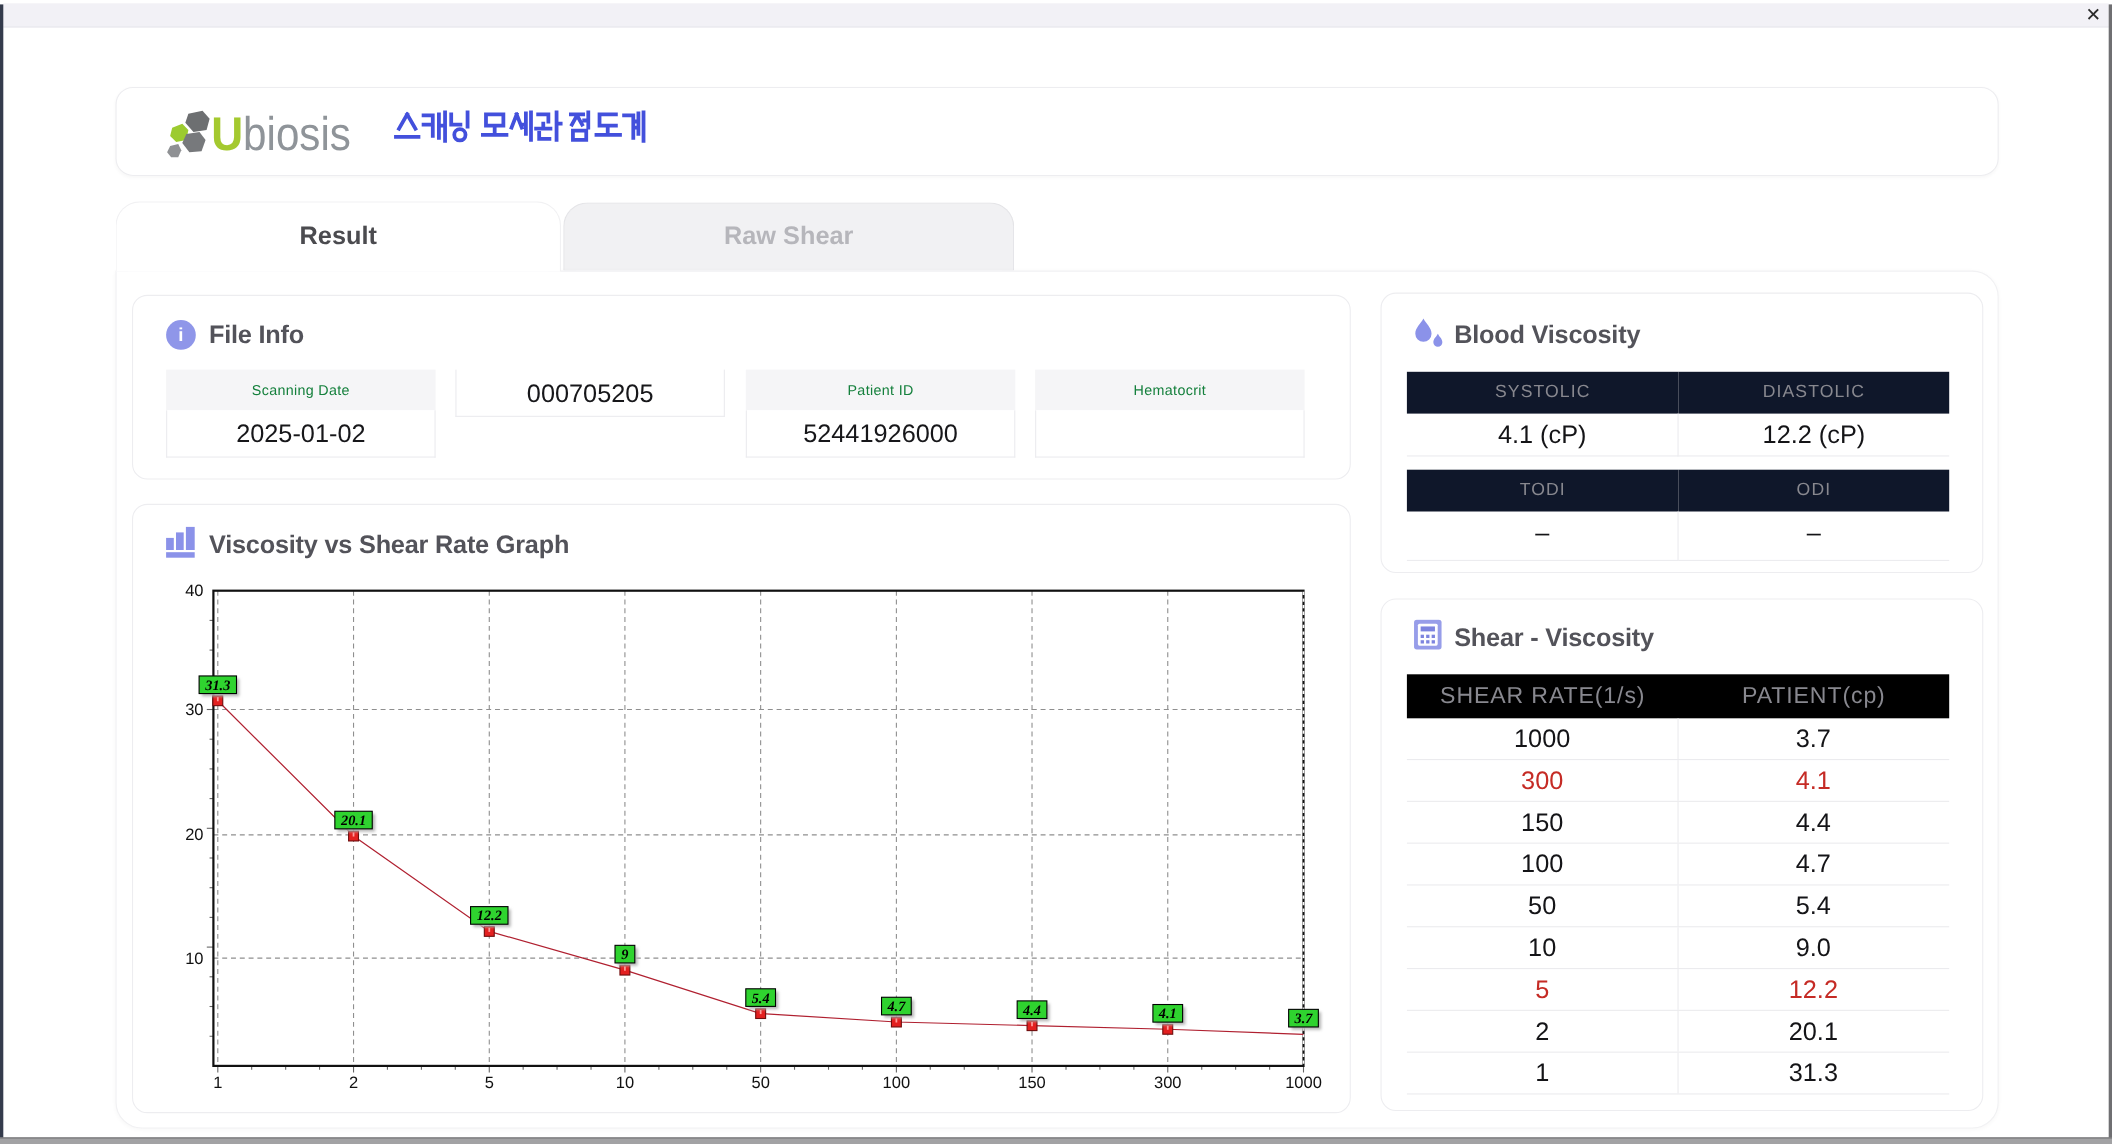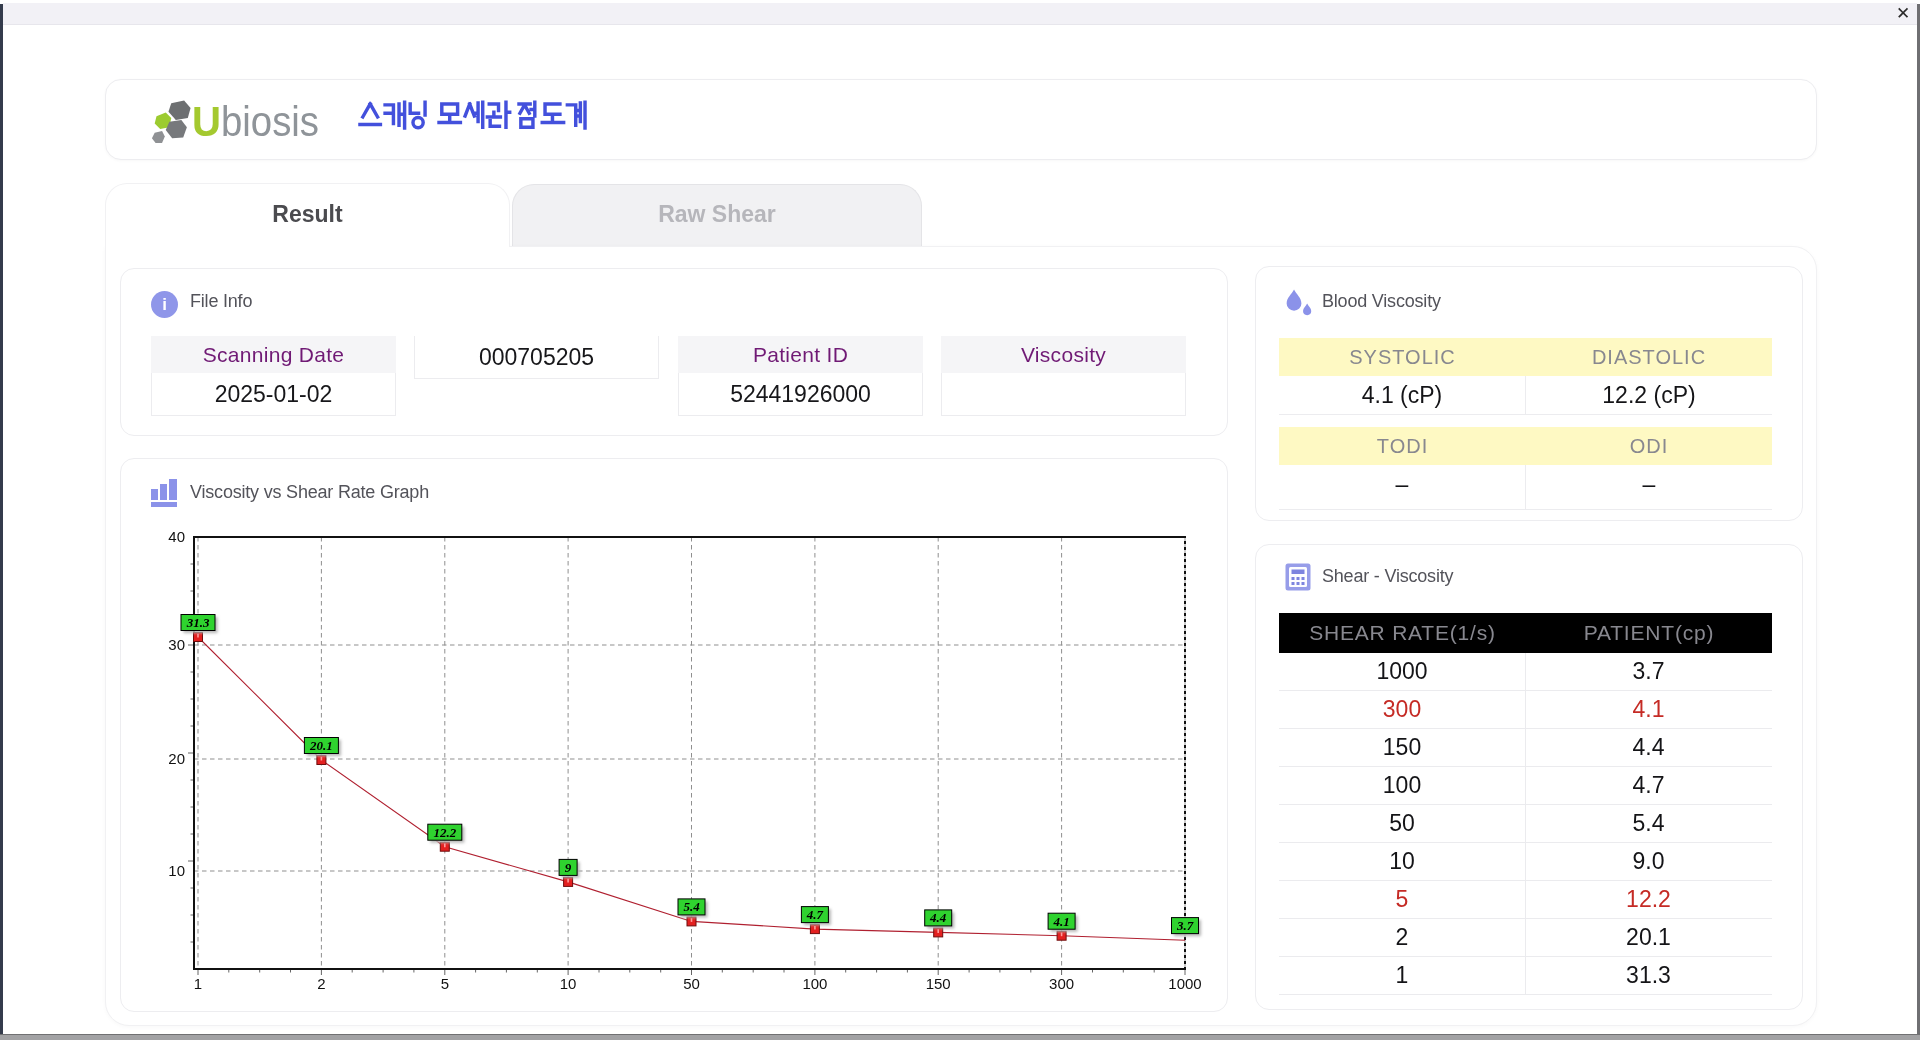--- a/index.html
+++ b/index.html
@@ -17,27 +17,27 @@
   #headercard { left:105px; top:79px; width:1712px; height:81px; border-radius:16px; box-shadow:0 1px 3px rgba(0,0,0,.03);}
   #tabresult { left:105px; top:183px; width:405px; height:64px; background:#fff; border:1px solid #f1f1f3; border-bottom:none; border-radius:22px 22px 0 0; }
   #tabraw { left:512px; top:184px; width:410px; height:62px; background:#f1f1f3; border:1px solid #e4e4e7; border-bottom:none; border-radius:22px 22px 0 0; }
   #bigcard { left:105px; top:246px; width:1712px; height:780px; border-radius:0 24px 24px 24px; border:1px solid #f1f1f3; box-shadow:0 1px 4px rgba(0,0,0,.03);}
   #fileinfo { left:120px; top:268px; width:1108px; height:168px; border-radius:14px; }
   #graphcard { left:120px; top:458px; width:1108px; height:554px; border-radius:14px; }
   #bloodcard { left:1255px; top:266px; width:1548px; height:255px; border-radius:14px; }
   #shearcard { left:1255px; top:544px; width:1548px; height:466px; border-radius:14px; }
   #bloodcard, #shearcard { width:548px; }
   .tabtxt { font-weight:bold; font-size:23px; text-align:center; width:100%; }
-  .sectitle { position:absolute; font-weight:normal; font-size:18px; color:#53535a; letter-spacing:-0.2px; }
+  .sectitle { position:absolute; font-weight:bold; font-size:23px; color:#53535a; letter-spacing:-0.2px; }
   
   .fcol { position:absolute; width:245px; }
-  .fhead { height:37px; background:#f5f5f7; color:#701a75; font-size:21px; text-align:center; line-height:37px; letter-spacing:0.3px; }
+  .fhead { height:37px; background:#f5f5f7; color:#15803d; font-size:13px; text-align:center; line-height:37px; letter-spacing:0.3px; }
   .fval { height:43px; background:#fff; border:1px solid #ececef; border-top:none; color:#17171a; font-size:23px; text-align:center; line-height:42px; }
   
-  .bhead { position:absolute; height:38px; background:#fef9c3; color:#88888f; font-size:20px; line-height:38px; letter-spacing:1px; }
+  .bhead { position:absolute; height:38px; background:#0f172a; color:#88888f; font-size:16px; line-height:38px; letter-spacing:1px; }
   .bval  { position:absolute; height:39px; color:#141417; font-size:23px; line-height:39px; border-bottom:1px solid #ececef;}
   .halfL { width:247px; text-align:center; }
   .halfR { width:246px; text-align:center; }
   .srow { display:flex; height:38px; line-height:37px; font-size:23px; color:#141417; text-align:center; border-bottom:1px solid #ebebee; }
   .srow > div:first-child { width:247px; border-right:1px solid #ebebee; }
   .srow > div:last-child { width:245px; }
   .srow.red { color:#c52b25; }
 </style>
 </head>
 <body>
@@ -117,21 +117,21 @@
     <div class="fval">2025-01-02</div>
 </div>
 <div class="fcol" style="left:414px;top:336px;">
     <div class="fval">000705205</div>
 </div>
 <div class="fcol" style="left:678px;top:336px;">
   <div class="fhead">Patient ID</div>
     <div class="fval">52441926000</div>
 </div>
 <div class="fcol" style="left:941px;top:336px;">
-  <div class="fhead">Viscosity</div>
+  <div class="fhead">Hematocrit</div>
     <div class="fval"></div>
 </div>
 
 <div id="graphcard" class="card"></div>
 <div class="sectitle" style="left:190px;top:482px;">Viscosity vs Shear Rate Graph</div>
 <div id="graphicon" class="abs" style="left:150px;top:478px;">
 <svg width="30" height="30" viewBox="0 0 30 30">
   <rect x="1" y="11" width="7" height="11" fill="#8b92e9"></rect>
   <rect x="10" y="6" width="7" height="16" fill="#8b92e9"></rect>
   <rect x="19" y="1" width="8" height="21" fill="#8b92e9"></rect>

